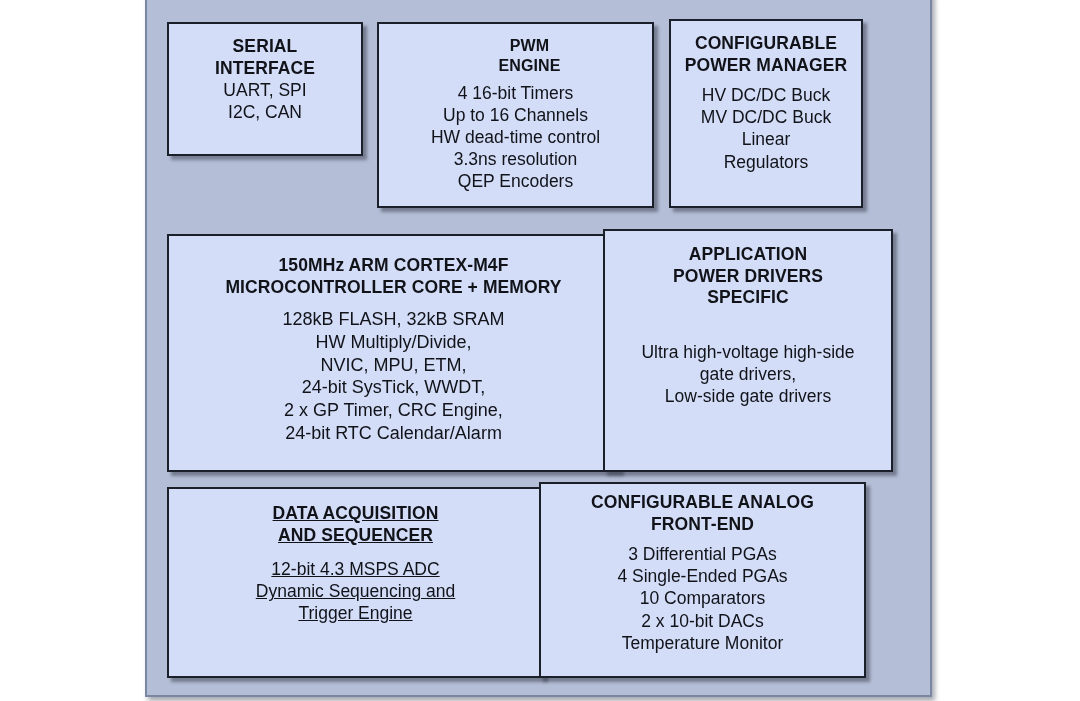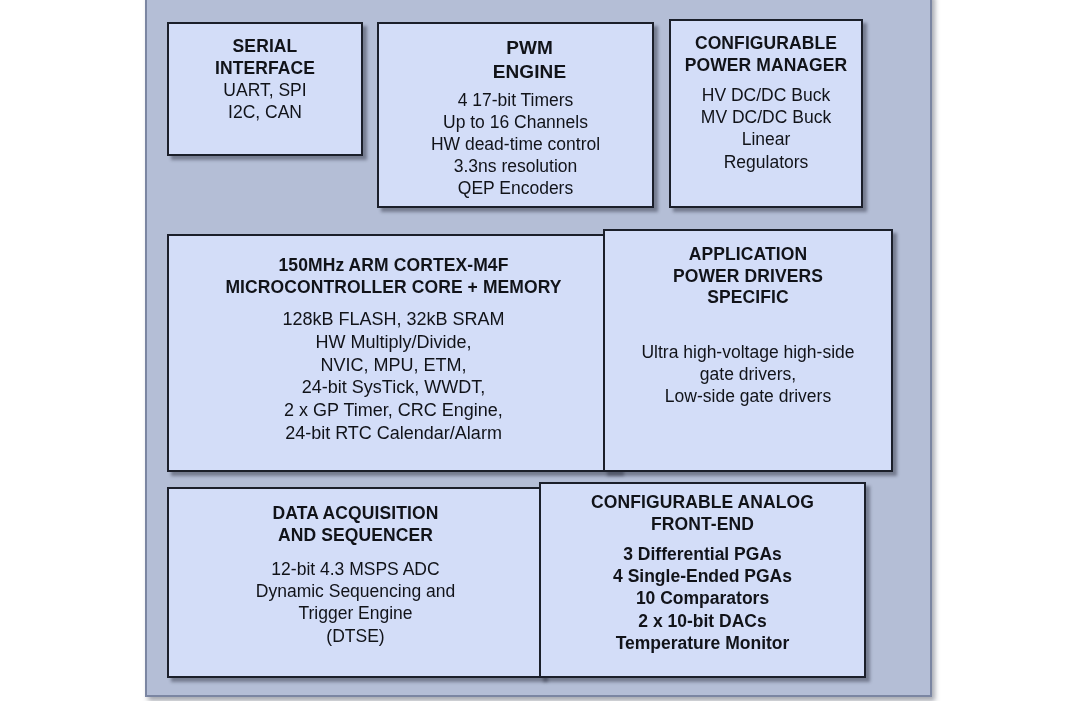--- a/index.html
+++ b/index.html
@@ -67,21 +67,21 @@
     left: 20px; top: 28px; width: 196px; height: 134px;
     padding-top: 12px;
   }
   #blk-serial .title { font-size: 17.5px; }
   #blk-serial .body  { font-size: 17.5px; }
 
   #blk-pwm {
     left: 230px; top: 28px; width: 277px; height: 186px;
     padding-top: 12px;
   }
-  #blk-pwm .title { font-size: 19px; margin-left: 28px; }
+  #blk-pwm .title { font-size: 16px; margin-left: 28px; }
   #blk-pwm .body  { font-size: 17.5px; margin-top: 6px; }
 
   #blk-power {
     left: 522px; top: 25px; width: 194px; height: 189px;
     padding-top: 12px;
   }
   #blk-power .title { font-size: 17.5px; }
   #blk-power .body  { font-size: 17.5px; margin-top: 8px; }
 
   
@@ -96,30 +96,31 @@
     left: 456px; top: 235px; width: 290px; height: 243px;
     padding-top: 13px;
   }
   #blk-appdrv .title { font-size: 17.5px; }
   #blk-appdrv .body  { font-size: 17.5px; margin-top: 32px; }
 
   
   #blk-daq {
     left: 20px; top: 493px; width: 377px; height: 191px;
     padding-top: 14px;
+    text-decoration: underline;
   }
   #blk-daq .title { font-size: 17.5px; }
   #blk-daq .body  { font-size: 17.5px; margin-top: 12px; }
 
   #blk-afe {
     left: 392px; top: 488px; width: 327px; height: 196px;
     padding-top: 8px;
   }
   #blk-afe .title { font-size: 17.5px; }
-  #blk-afe .body  { font-size: 17.5px; margin-top: 8px; font-weight: bold; }
+  #blk-afe .body  { font-size: 17.5px; margin-top: 8px; }
 </style>
 </head>
 <body>
 
 <div id="canvas">
   <div class="chip-frame">
     <div class="blocks">
 
       <div class="block" id="blk-serial">
         <div class="title">
@@ -131,21 +132,21 @@
           <div>I2C, CAN</div>
         </div>
       </div>
 
       <div class="block" id="blk-pwm">
         <div class="title">
           <div>PWM</div>
           <div>ENGINE</div>
         </div>
         <div class="body">
-          <div>4 17-bit Timers</div>
+          <div>4 16-bit Timers</div>
           <div>Up to 16 Channels</div>
           <div>HW dead-time control</div>
           <div>3.3ns resolution</div>
           <div>QEP Encoders</div>
         </div>
       </div>
 
       <div class="block" id="blk-power">
         <div class="title">
           <div>CONFIGURABLE</div>
@@ -189,21 +190,20 @@
 
       <div class="block" id="blk-daq">
         <div class="title">
           <div>DATA ACQUISITION</div>
           <div>AND SEQUENCER</div>
         </div>
         <div class="body">
           <div>12-bit 4.3 MSPS ADC</div>
           <div>Dynamic Sequencing and</div>
           <div>Trigger Engine</div>
-          <div>(DTSE)</div>
         </div>
       </div>
 
       <div class="block" id="blk-afe">
         <div class="title">
           <div>CONFIGURABLE ANALOG</div>
           <div>FRONT-END</div>
         </div>
         <div class="body">
           <div>3 Differential PGAs</div>

